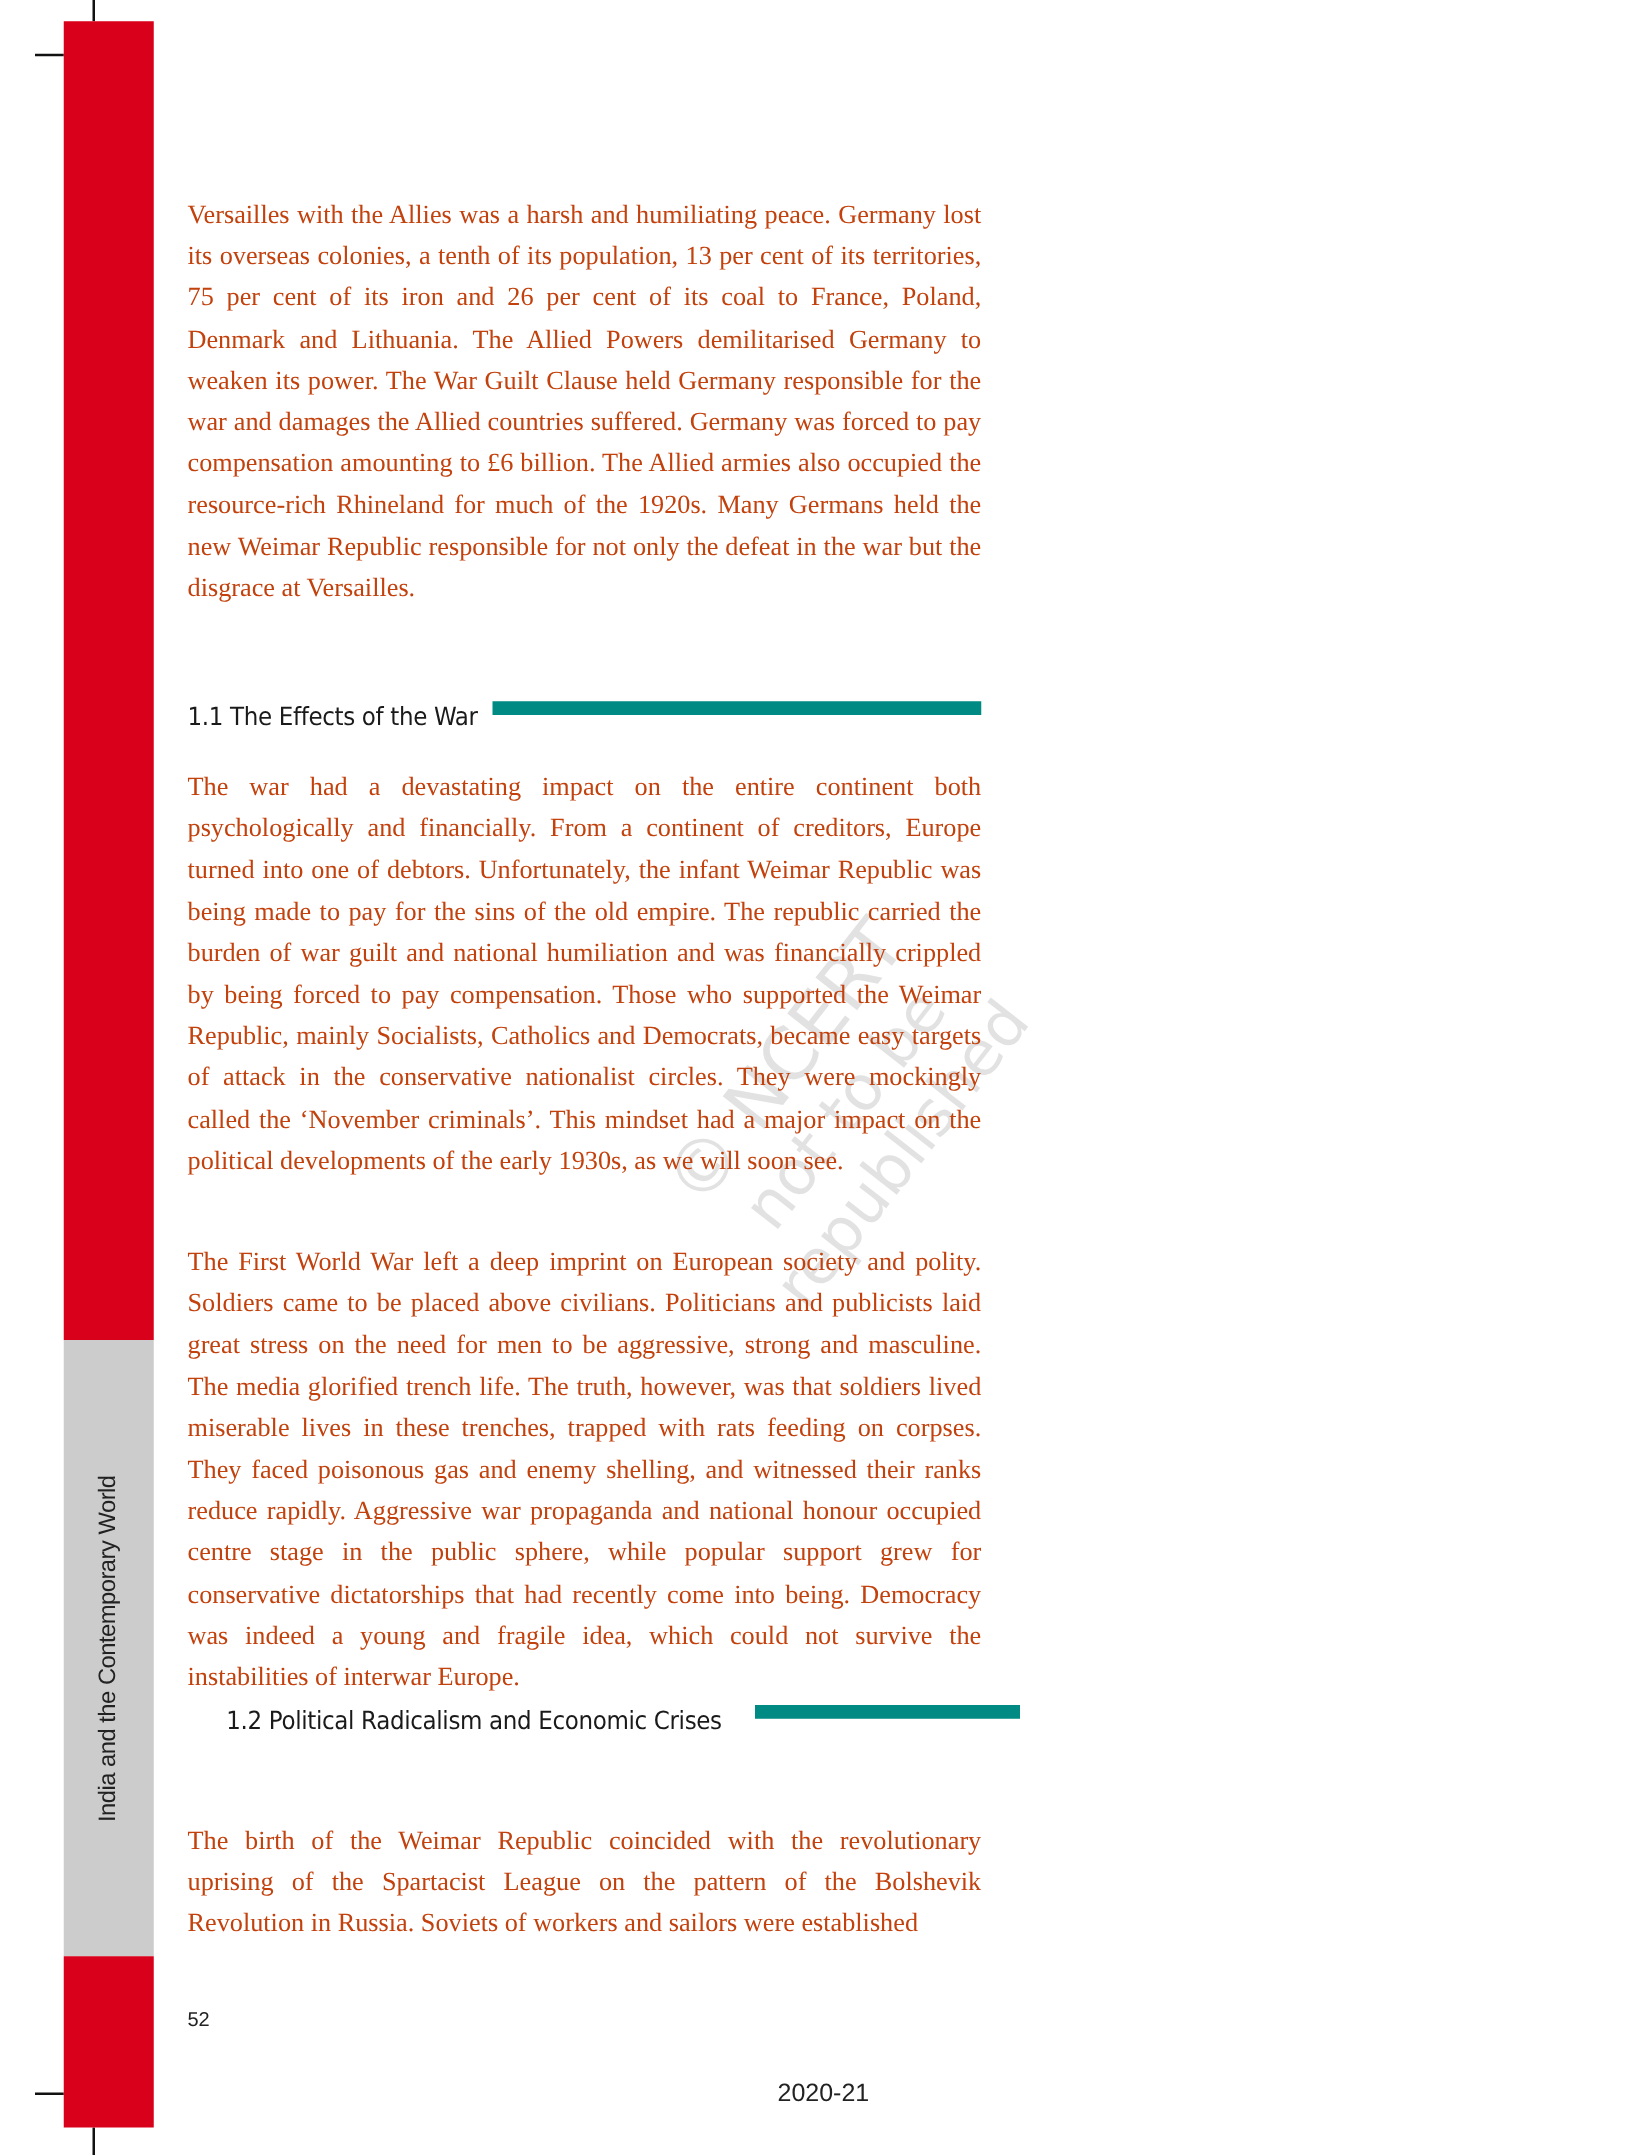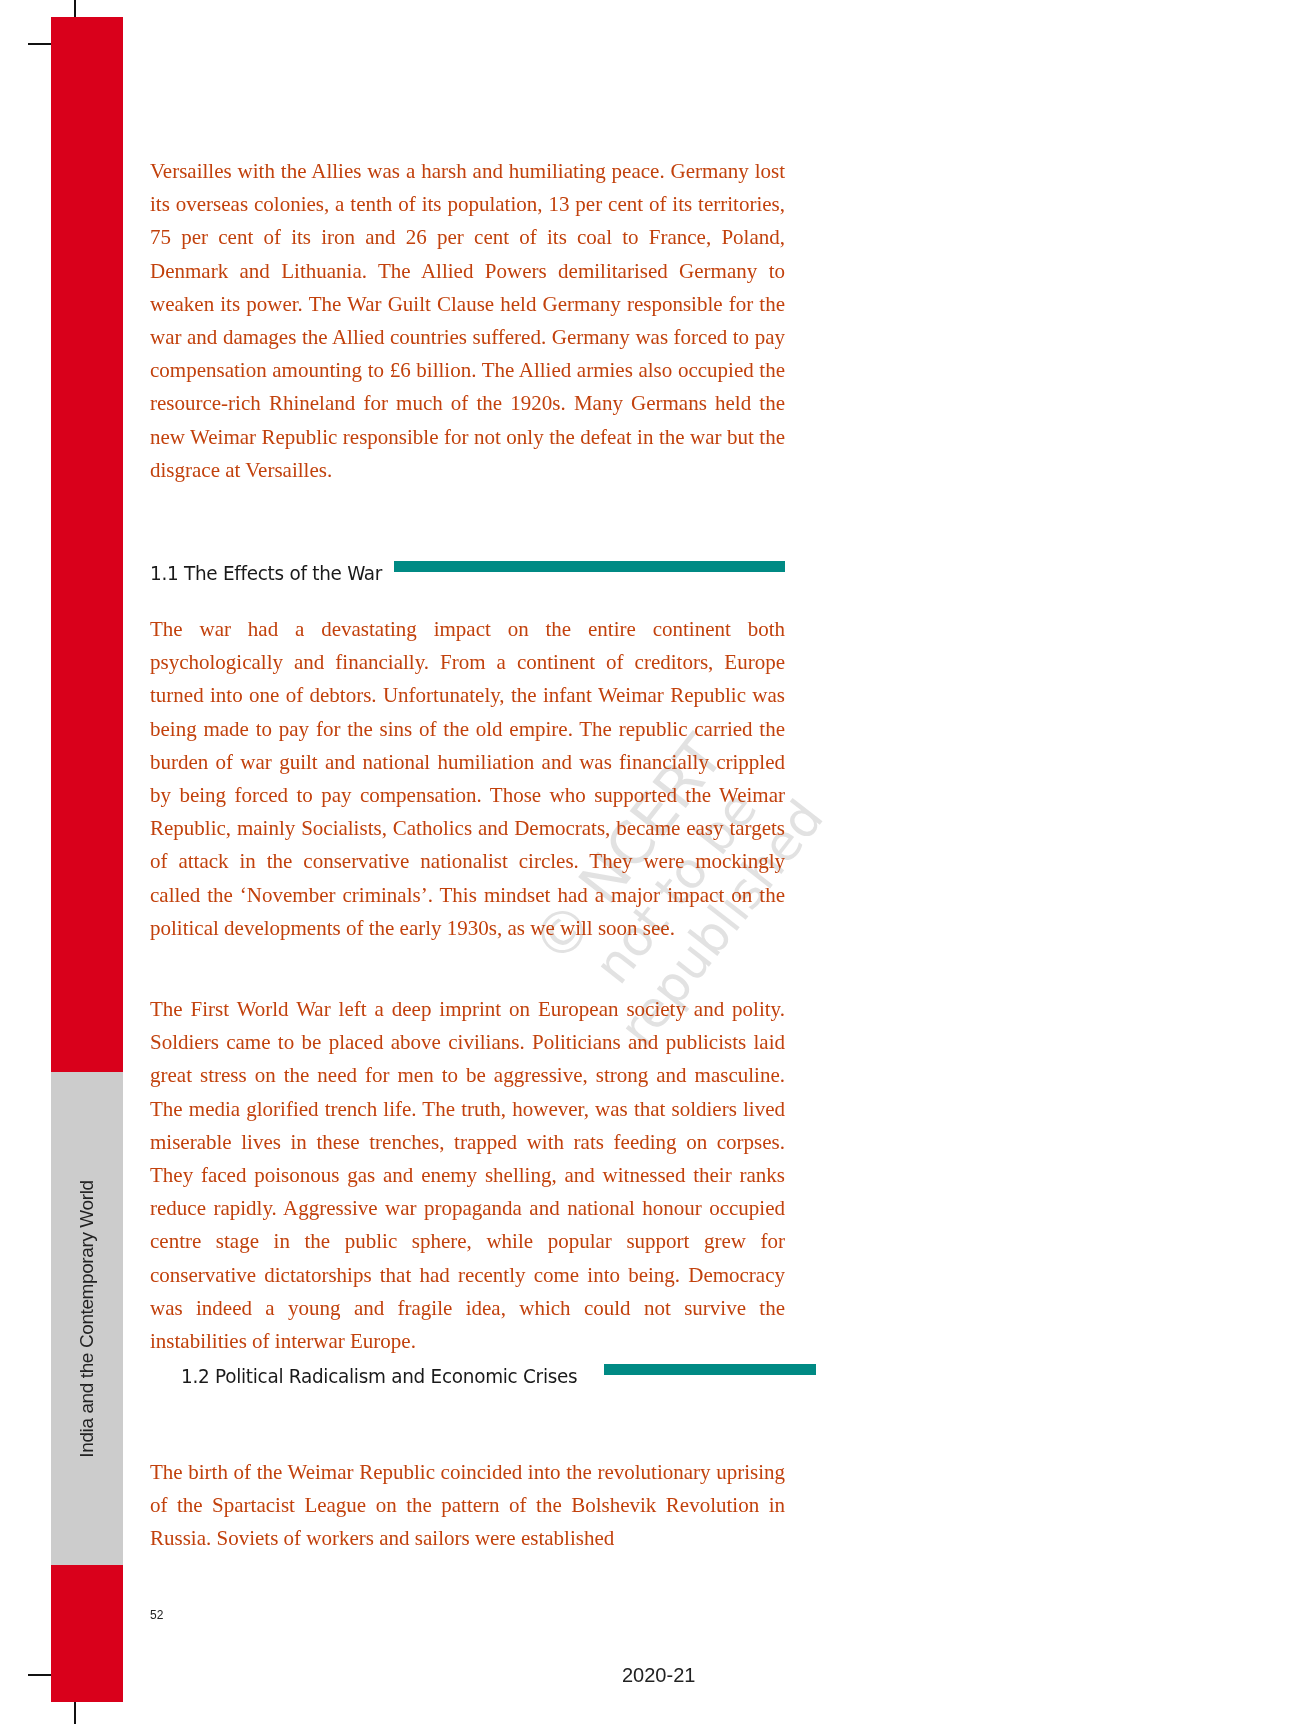--- a/index.html
+++ b/index.html
@@ -49,21 +49,21 @@
     position: absolute; left: 470px; top: 780px; width: 470px; height: 260px;
     transform: rotate(-52deg); transform-origin: center;
     font-family: "DejaVu Sans", sans-serif; color: rgba(150,150,150,0.28);
     text-align: center; pointer-events: none;
   }
   .watermark .w1 { font-size: 58px; line-height: 64px; display: block; }
   .watermark .w2 { font-size: 50px; line-height: 58px; display: block; }
 
   .pagenum {
     position: absolute; left: 150px; top: 1608px;
-    font-family: "Liberation Sans", sans-serif; font-size: 12px; color: #222; text-align: center;
+    font-family: "Liberation Sans", sans-serif; font-size: 16px; color: #222; text-align: center;
   }
   .year {
     position: absolute; left: 622px; top: 1664px;
     font-family: "Liberation Sans", sans-serif; font-size: 20px; color: #222;
   }
 </style>
 </head>
 <body>
 
 <div class="page">
@@ -95,18 +95,18 @@
 
     <p class="para" style="top:613px; margin:0;">The war had a devastating impact on the entire continent both psychologically and financially. From a continent of creditors, Europe turned into one of debtors. Unfortunately, the infant Weimar Republic was being made to pay for the sins of the old empire. The republic carried the burden of war guilt and national humiliation and was financially crippled by being forced to pay compensation. Those who supported the Weimar Republic, mainly Socialists, Catholics and Democrats, became easy targets of attack in the conservative nationalist circles. They were mockingly called the ‘November criminals’. This mindset had a major impact on the political developments of the early 1930s, as we will soon see.</p>
 
     <p class="para" style="top:993px; margin:0;">The First World War left a deep imprint on European society and polity. Soldiers came to be placed above civilians. Politicians and publicists laid great stress on the need for men to be aggressive, strong and masculine. The media glorified trench life. The truth, however, was that soldiers lived miserable lives in these trenches, trapped with rats feeding on corpses. They faced poisonous gas and enemy shelling, and witnessed their ranks reduce rapidly. Aggressive war propaganda and national honour occupied centre stage in the public sphere, while popular support grew for conservative dictatorships that had recently come into being. Democracy was indeed a young and fragile idea, which could not survive the instabilities of interwar Europe.</p>
 
     <div class="heading" style="top:1364px;margin-left:31px;">
       <span class="htext">1.2 Political Radicalism and Economic Crises</span>
       <span class="hbar"></span>
     </div>
 
-    <p class="para" style="top:1456px; margin:0;">The birth of the Weimar Republic coincided into the revolutionary uprising of the Spartacist League on the pattern of the Bolshevik Revolution in Russia. Soviets of workers and sailors were established</p>
+    <p class="para" style="top:1456px; margin:0;">The birth of the Weimar Republic coincided with the revolutionary uprising of the Spartacist League on the pattern of the Bolshevik Revolution in Russia. Soviets of workers and sailors were established</p>
   </div>
 
   <div class="pagenum">52</div>
   <div class="year">2020-21</div>
 </div>
 
 </body></html>

